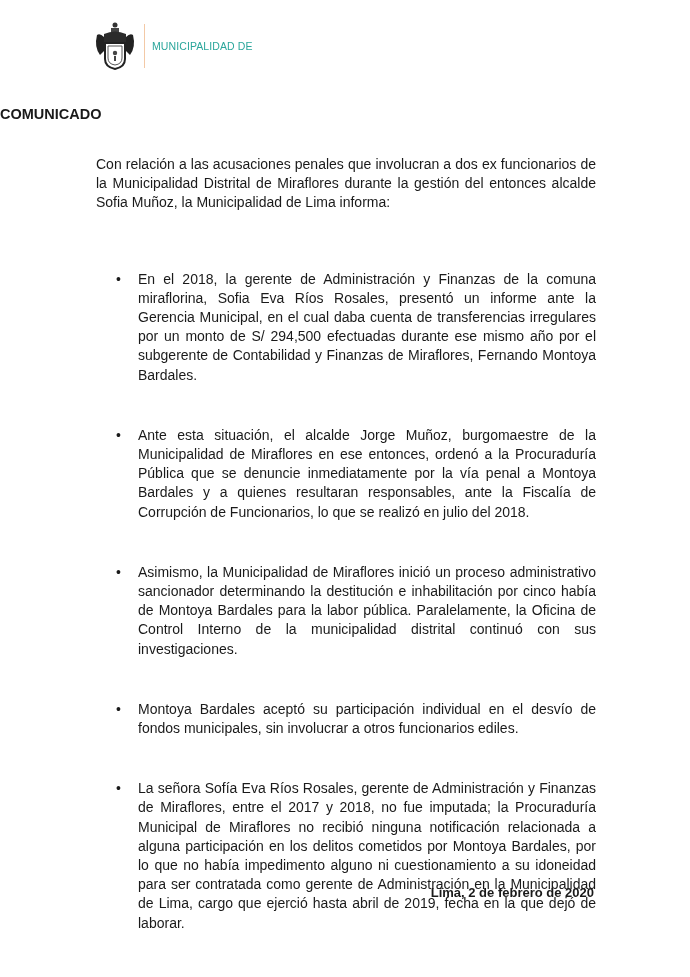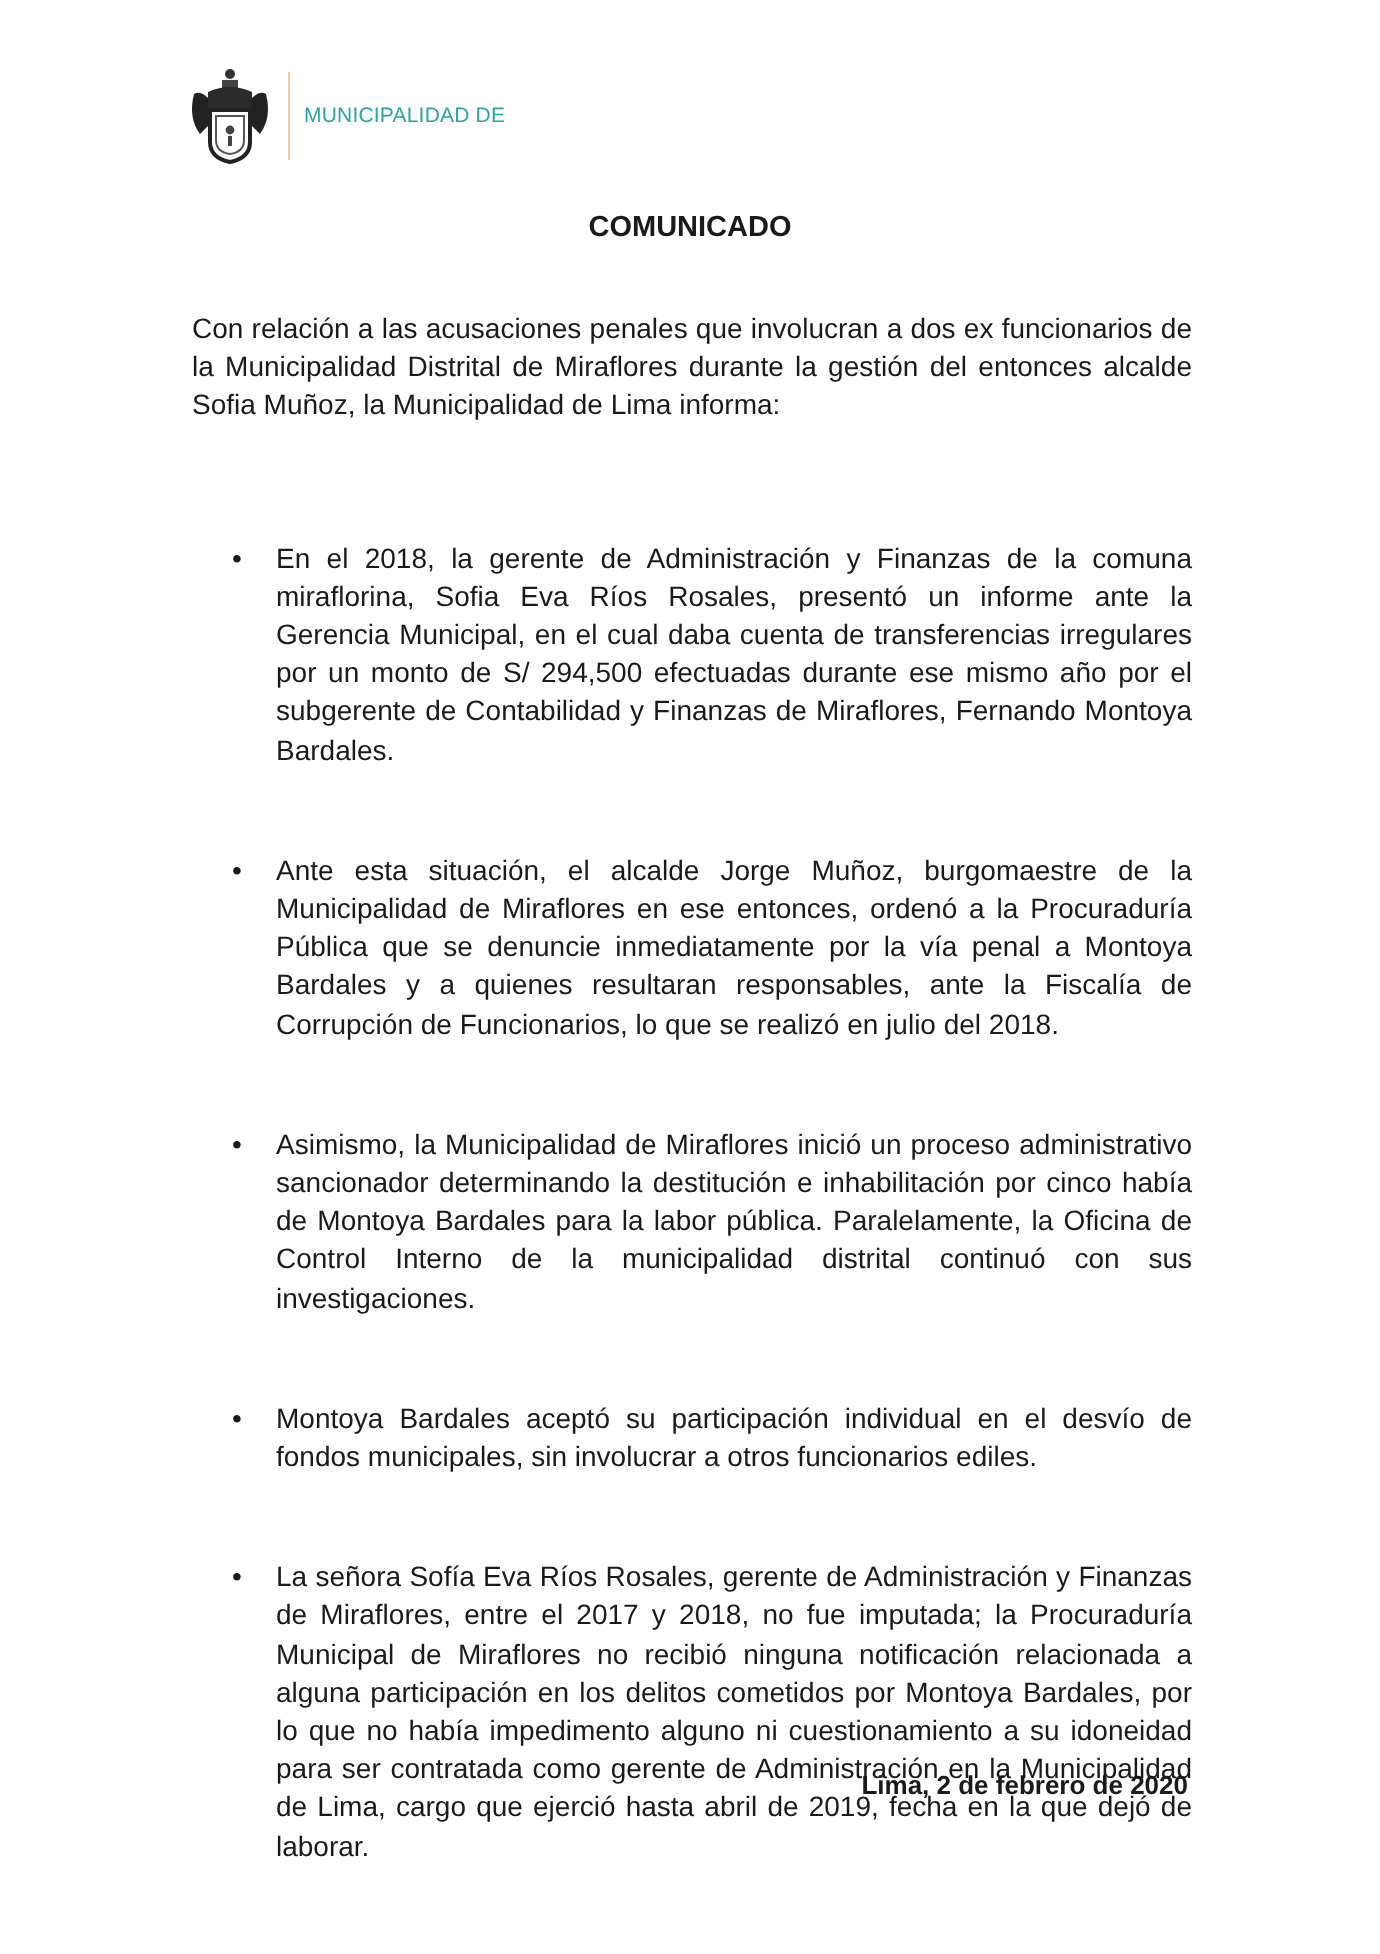--- a/index.html
+++ b/index.html
@@ -11,21 +11,21 @@
       width: 690px;
       height: 977px;
       position: relative;
       overflow: hidden;
       font-family: "Liberation Sans", sans-serif;
       color: #1a1a1a;
     }
     .header {
       position: absolute;
       left: 94px;
-      top: 32px;
+      top: 20px;
       height: 52px;
       display: flex;
       align-items: center;
     }
     .crest {
       width: 42px;
       height: 50px;
       margin-right: 8px;
     }
     .divider {
@@ -49,21 +49,21 @@
       color: #23a79b;
       letter-spacing: 3px;
       margin-top: 2px;
       font-weight: normal;
     }
     .title {
       position: absolute;
       top: 106px;
       left: 0;
       width: 690px;
-      text-align: center;
+      text-align: left;
       font-weight: bold;
       font-size: 14.5px;
     }
     .content {
       position: absolute;
       left: 96px;
       top: 155px;
       width: 500px;
       font-size: 14px;
       line-height: 19.2px;

